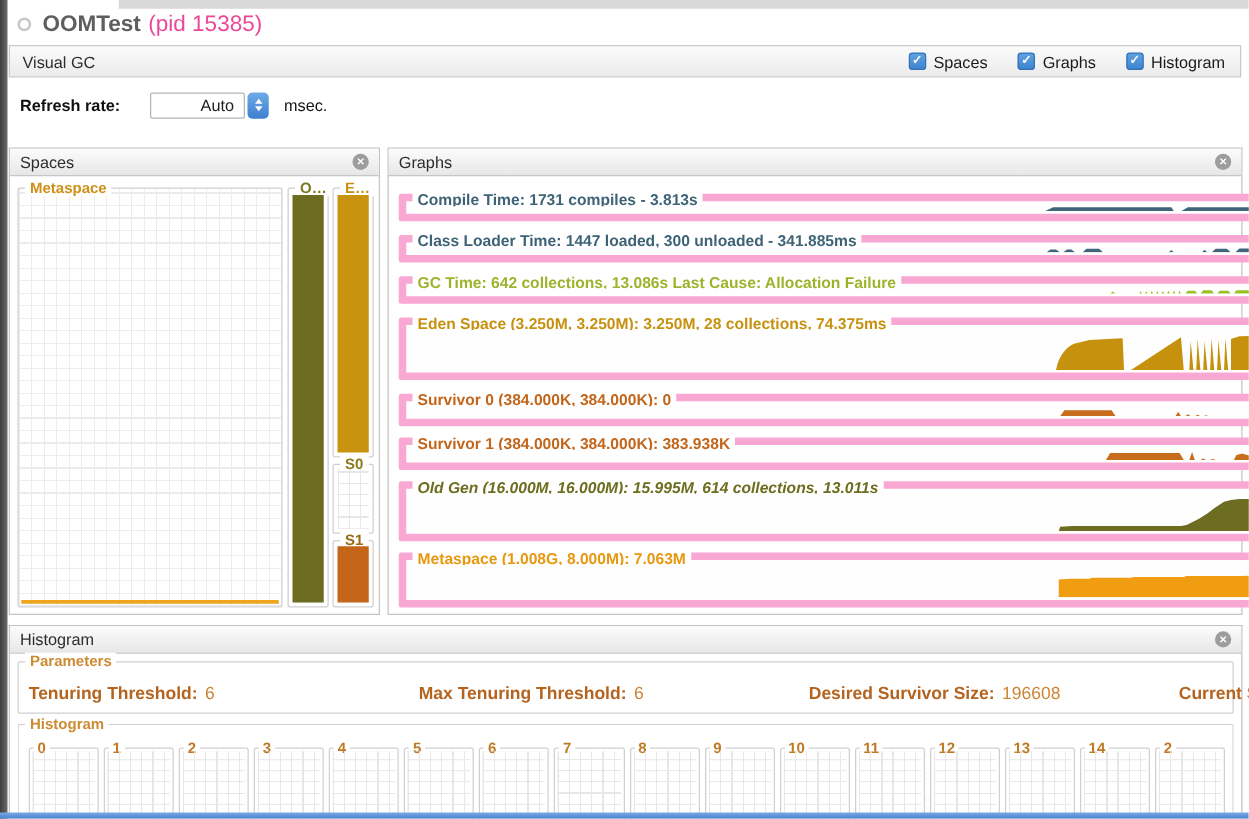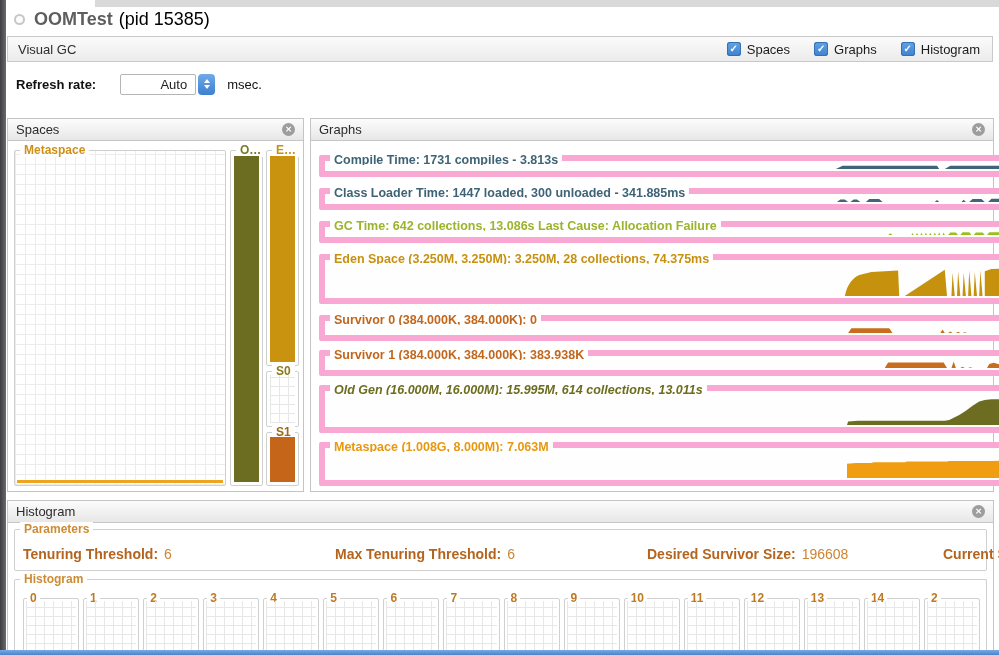--- a/index.html
+++ b/index.html
@@ -14,21 +14,21 @@
   .edge-left { position:absolute; left:0; top:0; width:6px; height:655px;
     background:linear-gradient(90deg,#3e3e40,#6b6b6d); z-index:50; }
   .top-band { position:absolute; left:95px; top:0; right:0; height:7px; background:#d9d9d9; }
   .bottom-band { position:absolute; left:0; bottom:0; width:999px; height:5px;
     background:linear-gradient(#7aa9e2,#4a82cd); z-index:60; }
 
   
   .title-row { position:absolute; left:14px; top:7px; height:24px; display:flex; align-items:center; gap:9px; }
   .status-dot { width:11px; height:11px; border-radius:50%; border:2px solid #c7c7c7; background:#fdfdfd; }
   .app-title { font-size:18px; color:#5e5e5e; font-weight:bold; }
-  .app-title-suffix { font-size:18px; color:#000000; font-weight:normal; margin-left:6px; }
+  .app-title-suffix { font-size:18px; color:#ec4899; font-weight:normal; margin-left:6px; }
 
   
   .tabbar { position:absolute; left:7px; top:36px; width:986px; height:26px;
     background:linear-gradient(#fbfbfb,#ebebeb); border:1px solid #c9c9c9;
     display:flex; align-items:center; padding:0 10px; }
   .tab-label { font-size:13px; color:#2d2d2d; }
   .checks { margin-left:auto; display:flex; gap:24px; align-items:center; padding-right:2px; }
   .chk { display:flex; align-items:center; gap:6px; font-size:13px; color:#1b1b1b; cursor:default; }
   .chk-box { width:14px; height:14px; border-radius:3px;
     background:linear-gradient(#63a3e2,#3c82cf); box-shadow:inset 0 0 0 1px #356fb4;

